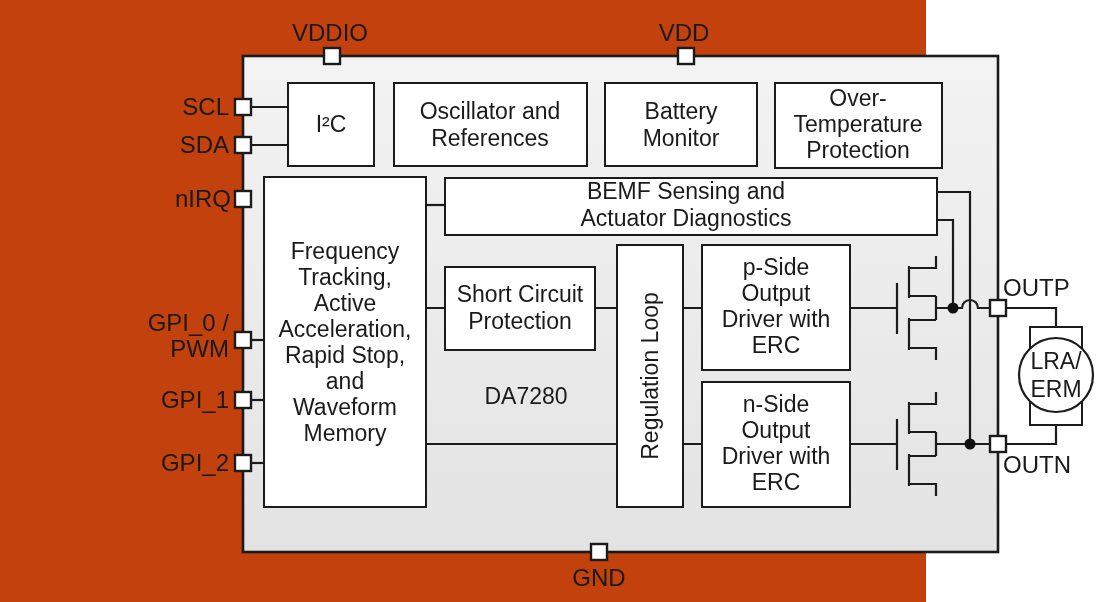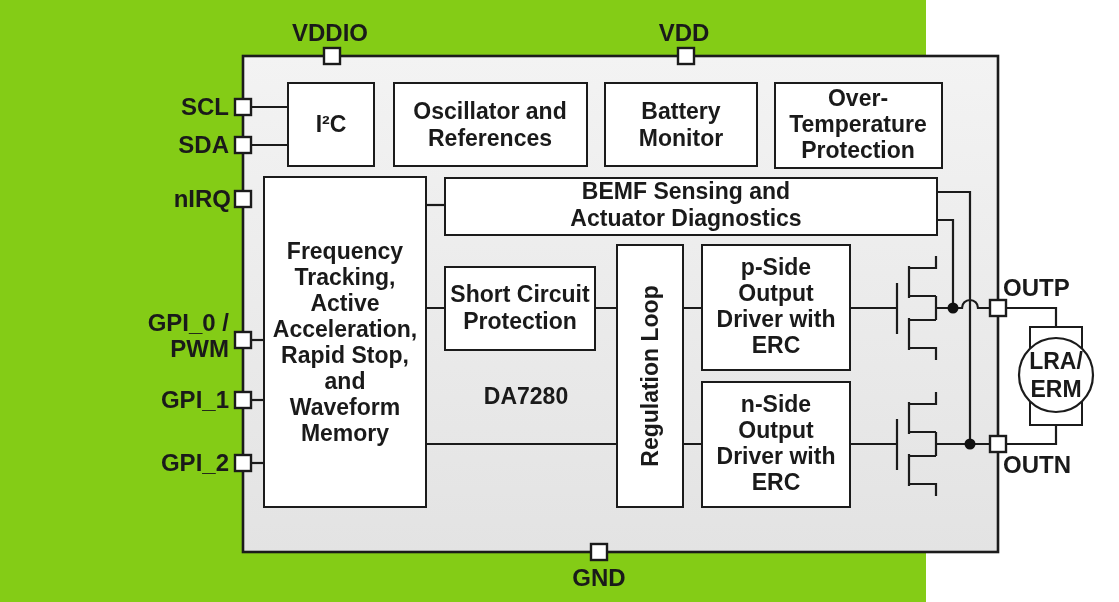--- a/index.html
+++ b/index.html
@@ -1,16 +1,16 @@
 <!DOCTYPE html>
 <html><head>
 <meta charset="utf-8">
 <style>
   html,body{margin:0;padding:0;background:#ffffff;}
-  .stage{width:926px;height:602px;position:relative;background:#84cc16;font-weight:bold;}
+  .stage{width:926px;height:602px;position:relative;background:#c2410c;}
   svg{display:block;}
   text{font-family:"Liberation Sans","DejaVu Sans",sans-serif;fill:#1a1a1a;}
   .blocktext{font-size:23px;}
   .pintext{font-size:24px;}
   .wire{stroke:#1b1b1b;stroke-width:2.2;fill:none;}
   .boxline{stroke:#1b1b1b;stroke-width:2;fill:#ffffff;}
   .pinsq{stroke:#1b1b1b;stroke-width:2.4;fill:#ffffff;}
 </style>
 </head>
 <body>

